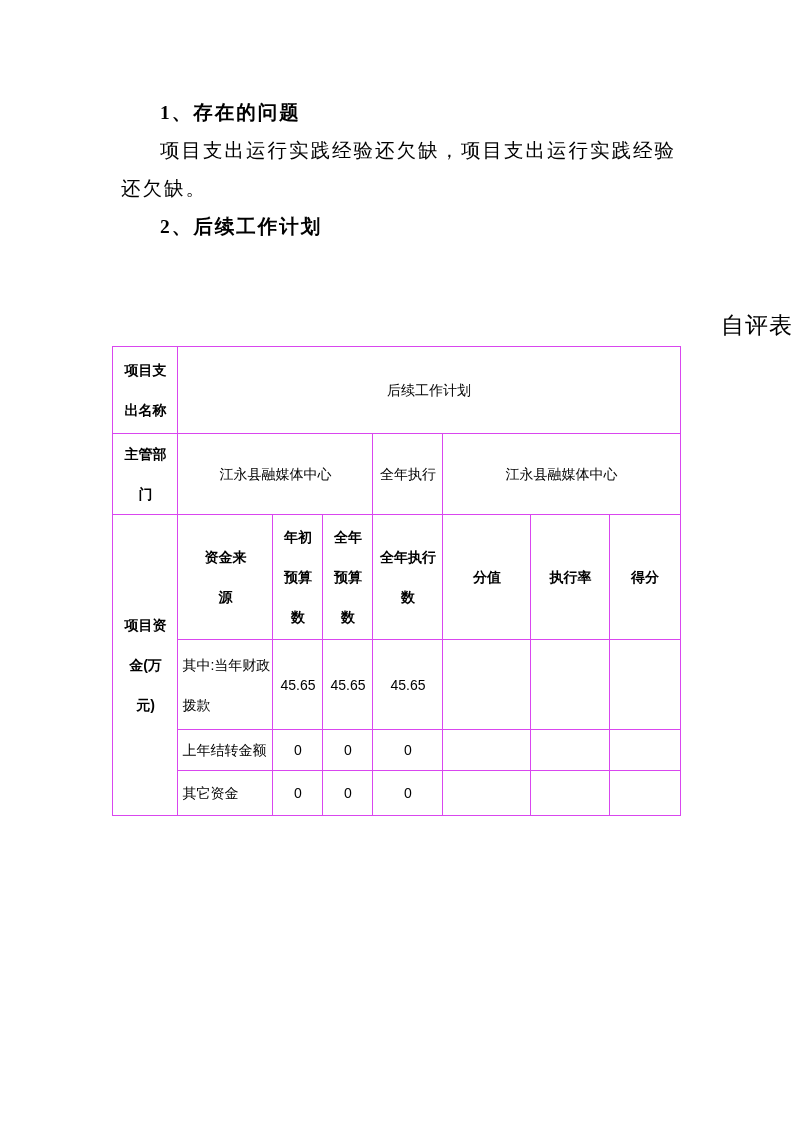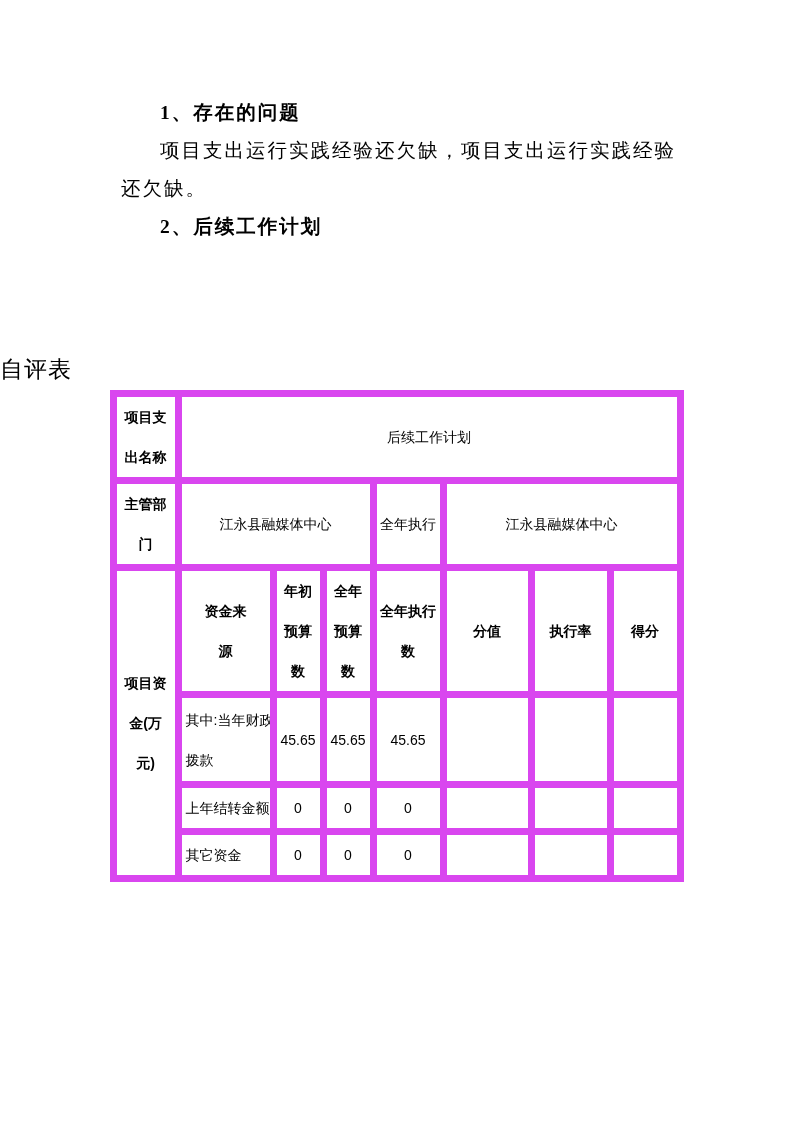--- a/index.html
+++ b/index.html
@@ -22,39 +22,39 @@
   }
   .heading {
     font-weight: bold;
     padding-left: 2em;
   }
   .para {
     text-indent: 2em;
     text-align: justify;
   }
   .table-title {
-    text-align: left;
+    text-align: right;
     font-family: "Liberation Sans", sans-serif;
     font-size: 23px;
     letter-spacing: 1px;
-    margin-top: 108px;
+    margin-top: 64px;
     margin-bottom: 5px;
     color: #000000;
   }
   table.eval {
     border-collapse: collapse;
     table-layout: fixed;
     width: 567px;
     margin: 0 auto;
     font-family: "Liberation Sans", sans-serif;
     font-size: 14px;
     color: #000000;
   }
   table.eval td {
-    border: 7px solid #d946ef;
+    border: 1px solid #d946ef;
     text-align: center;
     vertical-align: middle;
     line-height: 40px;
     white-space: pre;
     overflow: hidden;
     padding: 0;
   }
   table.eval td.bold { font-weight: bold; }
   table.eval td.left { text-align: left; padding-left: 4px; }
 </style>

